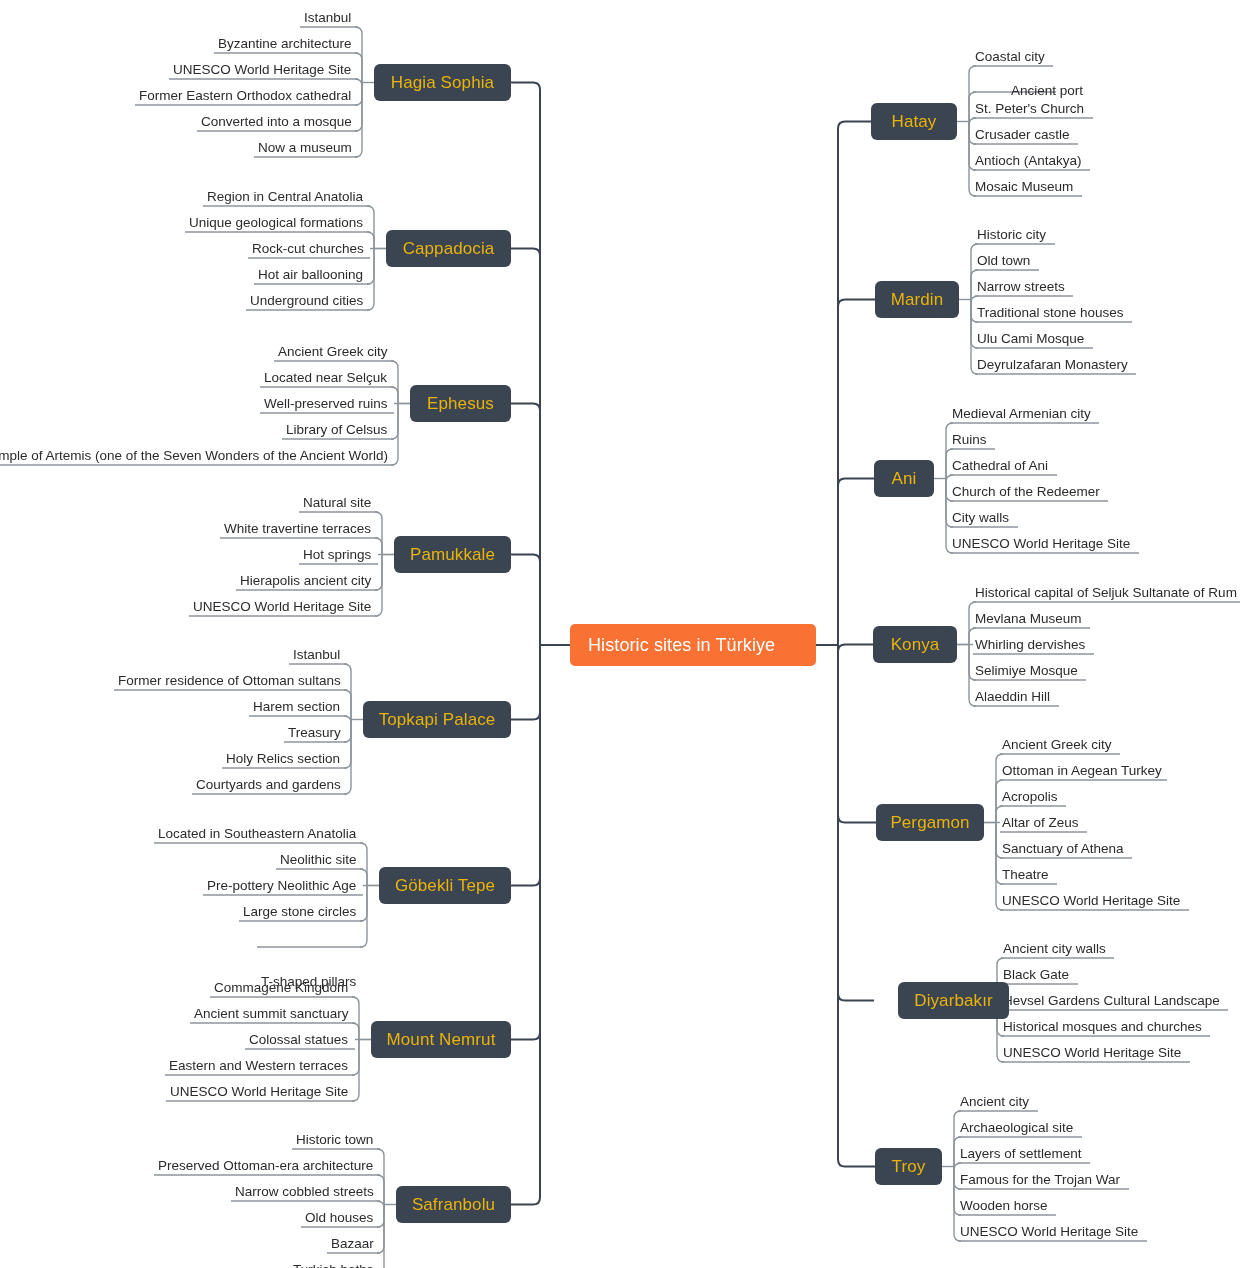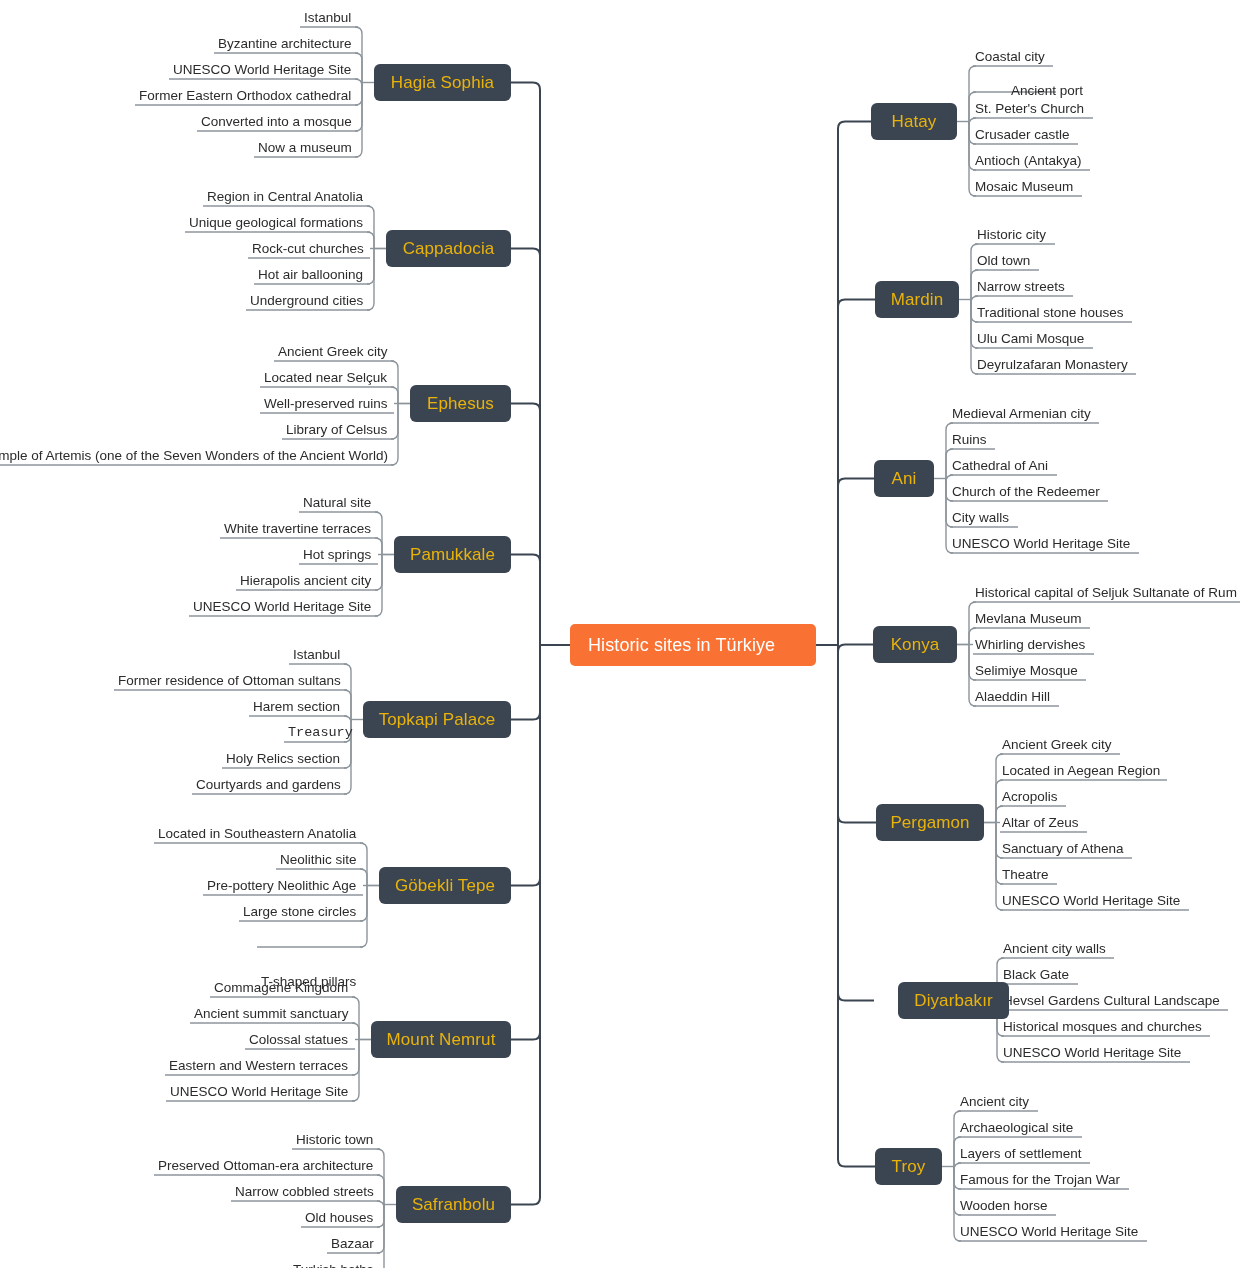--- a/index.html
+++ b/index.html
@@ -273,21 +273,21 @@
     <div class="node" style="left: 394px; top: 536px; width: 117px; height: 37px;">Pamukkale</div>
     <div class="leaf l" style="left: 303px; top: 494.5px; width: 73px;">Natural site</div>
     <div class="leaf l" style="left: 224px; top: 520.5px; width: 152px;">White travertine terraces</div>
     <div class="leaf l" style="left: 303px; top: 546.5px; width: 73px;">Hot springs</div>
     <div class="leaf l" style="left: 240px; top: 572.5px; width: 136px;">Hierapolis ancient city</div>
     <div class="leaf l" style="left: 193px; top: 598.5px; width: 183px;">UNESCO World Heritage Site</div>
     <div class="node" style="left: 363px; top: 701px; width: 148px; height: 37px;">Topkapi Palace</div>
     <div class="leaf l" style="left: 293px; top: 646.5px; width: 52px;">Istanbul</div>
     <div class="leaf l" style="left: 118px; top: 672.5px; width: 227px;">Former residence of Ottoman sultans</div>
     <div class="leaf l" style="left: 253px; top: 698.5px; width: 92px;">Harem section</div>
-    <div class="leaf l" style="left: 288px; top: 724.5px; width: 57px; font-family: Liberation Mono, monospace;">Treasury</div>
+    <div class="leaf l" style="left: 288px; top: 724.5px; width: 57px;">Treasury</div>
     <div class="leaf l" style="left: 226px; top: 750.5px; width: 119px;">Holy Relics section</div>
     <div class="leaf l" style="left: 196px; top: 776.5px; width: 149px;">Courtyards and gardens</div>
     <div class="node" style="left: 379px; top: 867px; width: 132px; height: 37px;">Göbekli Tepe</div>
     <div class="leaf l" style="left: 158px; top: 825.5px; width: 203px;">Located in Southeastern Anatolia</div>
     <div class="leaf l" style="left: 280px; top: 851.5px; width: 81px;">Neolithic site</div>
     <div class="leaf l" style="left: 207px; top: 877.5px; width: 154px;">Pre-pottery Neolithic Age</div>
     <div class="leaf l" style="left: 243px; top: 903.5px; width: 118px;">Large stone circles</div>
     <div class="leaf l" style="left: 261px; top: 929.5px; width: 100px; margin-top: 44px;">T-shaped pillars</div>
     <div class="node" style="left: 371px; top: 1021px; width: 140px; height: 37px;">Mount Nemrut</div>
     <div class="leaf l" style="left: 214px; top: 979.5px; width: 139px;">Commagene Kingdom</div>
@@ -324,21 +324,21 @@
     <div class="leaf r" style="left: 952px; top: 509.5px; width: 62px;">City walls</div>
     <div class="leaf r" style="left: 952px; top: 535.5px; width: 183px;">UNESCO World Heritage Site</div>
     <div class="node" style="left: 873px; top: 626px; width: 84px; height: 37px;">Konya</div>
     <div class="leaf r" style="left: 975px; top: 584.5px; width: 266px;">Historical capital of Seljuk Sultanate of Rum</div>
     <div class="leaf r" style="left: 975px; top: 610.5px; width: 111px;">Mevlana Museum</div>
     <div class="leaf r" style="left: 975px; top: 636.5px; width: 115px;">Whirling dervishes</div>
     <div class="leaf r" style="left: 975px; top: 662.5px; width: 107px;">Selimiye Mosque</div>
     <div class="leaf r" style="left: 975px; top: 688.5px; width: 80px;">Alaeddin Hill</div>
     <div class="node" style="left: 876px; top: 804px; width: 108px; height: 37px;">Pergamon</div>
     <div class="leaf r" style="left: 1002px; top: 736.5px; width: 114px;">Ancient Greek city</div>
-    <div class="leaf r" style="left: 1002px; top: 762.5px; width: 161px;">Located in Aegean Region</div>
+    <div class="leaf r" style="left: 1002px; top: 762.5px; width: 161px;">Ottoman in Aegean Turkey</div>
     <div class="leaf r" style="left: 1002px; top: 788.5px; width: 60px;">Acropolis</div>
     <div class="leaf r" style="left: 1002px; top: 814.5px; width: 81px;">Altar of Zeus</div>
     <div class="leaf r" style="left: 1002px; top: 840.5px; width: 126px;">Sanctuary of Athena</div>
     <div class="leaf r" style="left: 1002px; top: 866.5px; width: 51px;">Theatre</div>
     <div class="leaf r" style="left: 1002px; top: 892.5px; width: 183px;">UNESCO World Heritage Site</div>
     <div class="node" style="left: 874px; top: 982px; width: 111px; height: 37px; margin-left: 24px;">Diyarbakır</div>
     <div class="leaf r" style="left: 1003px; top: 940.5px; width: 107px;">Ancient city walls</div>
     <div class="leaf r" style="left: 1003px; top: 966.5px; width: 71px;">Black Gate</div>
     <div class="leaf r" style="left: 1003px; top: 992.5px; width: 221px;">Hevsel Gardens Cultural Landscape</div>
     <div class="leaf r" style="left: 1003px; top: 1018.5px; width: 203px;">Historical mosques and churches</div>

